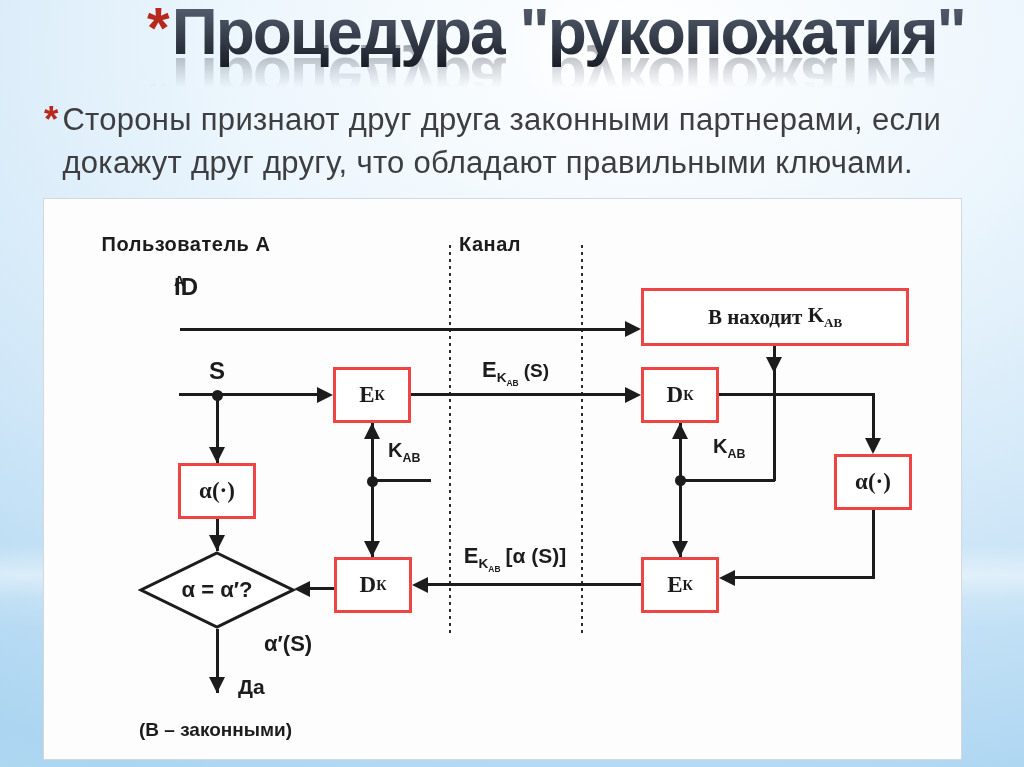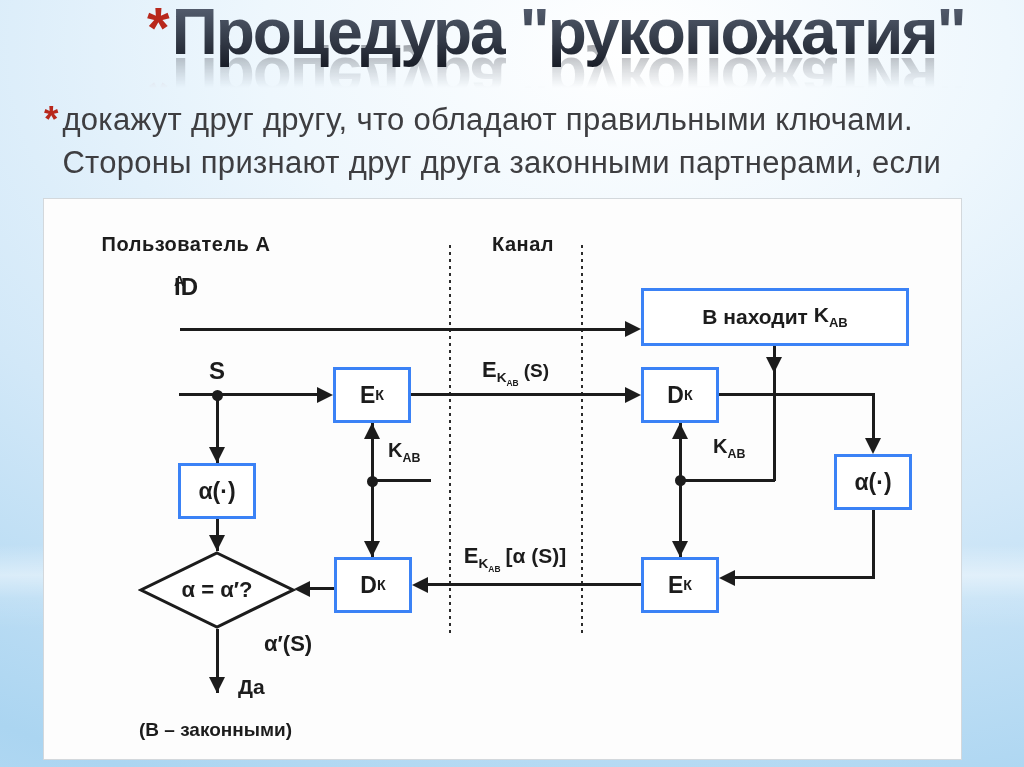--- a/index.html
+++ b/index.html
@@ -39,23 +39,23 @@
 
   
   .panel{
     position:absolute; left:43px; top:198px; width:919px; height:562px;
     background:#fdfdfd; border:1px solid #d3d8dc; color:#1c1c1c;
   }
   .panel *{ position:absolute; }
   .hdr{ font-size:20px; font-weight:700; text-align:center; letter-spacing:.5px; white-space:nowrap; }
   .dash{ width:2px; background-image:repeating-linear-gradient(to bottom,#2c2c2c 0 3px, transparent 3px 7px); }
   .box{
-    background:#fff; border:3px solid #3b82f6;
+    background:#fff; border:3px solid #ef4444;
     display:flex; align-items:center; justify-content:center;
-    font-weight:700; font-size:23px; white-space:nowrap;
+    font-weight:700; font-size:23px; white-space:nowrap;font-family:Liberation Serif, serif;
   }
   .hl{ height:3px; background:#1c1c1c; }
   .vl{ width:3px; background:#1c1c1c; }
   .arr{ width:0; height:0; }
   .arr.r{ border-top:8px solid transparent; border-bottom:8px solid transparent; border-left:16px solid #1c1c1c; }
   .arr.l{ border-top:8px solid transparent; border-bottom:8px solid transparent; border-right:16px solid #1c1c1c; }
   .arr.d{ border-left:8px solid transparent; border-right:8px solid transparent; border-top:16px solid #1c1c1c; }
   .arr.u{ border-left:8px solid transparent; border-right:8px solid transparent; border-bottom:16px solid #1c1c1c; }
   .dot{ width:11px; height:11px; border-radius:50%; background:#1c1c1c; }
   .lbl{ font-weight:700; white-space:nowrap; }
@@ -68,29 +68,29 @@
 <div class="slide">
 
   <header class="title-row">
     <span class="title-star">*</span>
     <h1 class="title-text">Процедура "рукопожатия"</h1>
   </header>
 
   <div class="bullet">
     <span class="bullet-star">*</span>
     <p class="bullet-text">
+      <span>Стороны признают друг друга законными партнерами, если</span>
       <span>докажут друг другу, что обладают правильными ключами.</span>
-      <span>Стороны признают друг друга законными партнерами, если</span>
     </p>
   </div>
 
   <div class="panel">
 
     <div class="hdr" style="left:42px;top:34px;width:200px">Пользователь А</div>
-    <div class="hdr" style="left:429px;top:34px;width:100px">Канал</div>
+    <div class="hdr" style="left:396px;top:34px;width:100px">Канал</div>
 
     <div class="dash" style="left:405px;top:46px;height:390px"></div>
     <div class="dash" style="left:537px;top:46px;height:390px"></div>
 
     <div class="lbl" style="left:130px;top:74px;font-size:24px">
         <span>ID</span>
         <sub>A</sub>
       </div>
     <div class="hl" style="left:136px;top:129px;width:447px"></div>
     <div class="arr r" style="left:581px;top:122px"></div>

